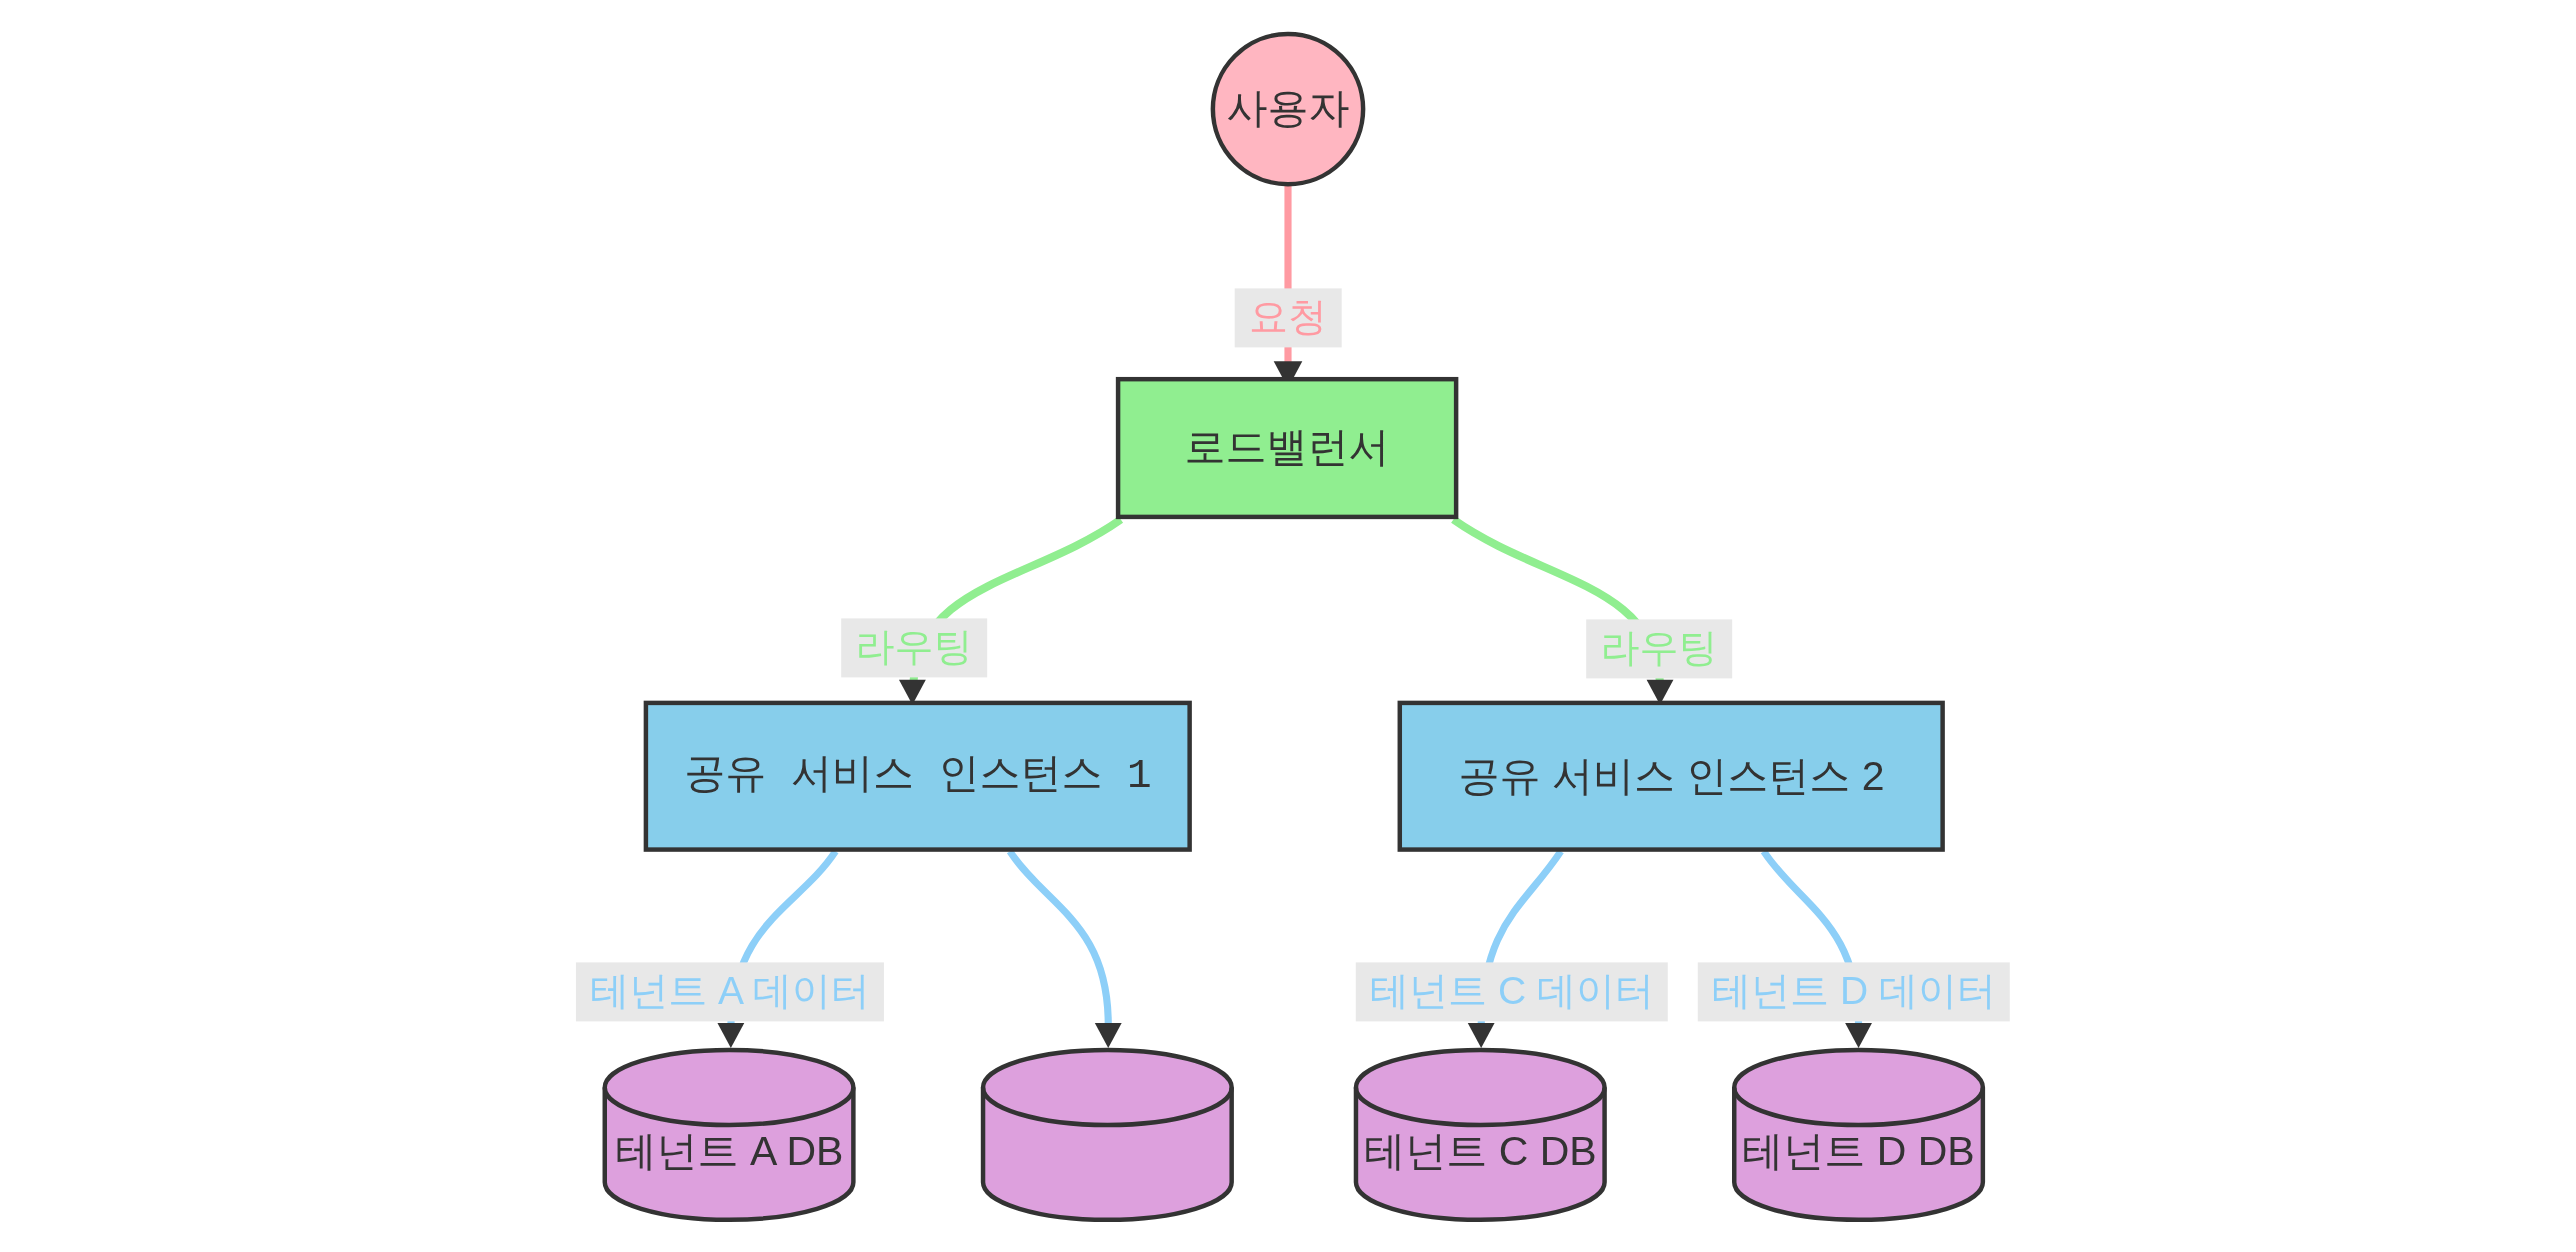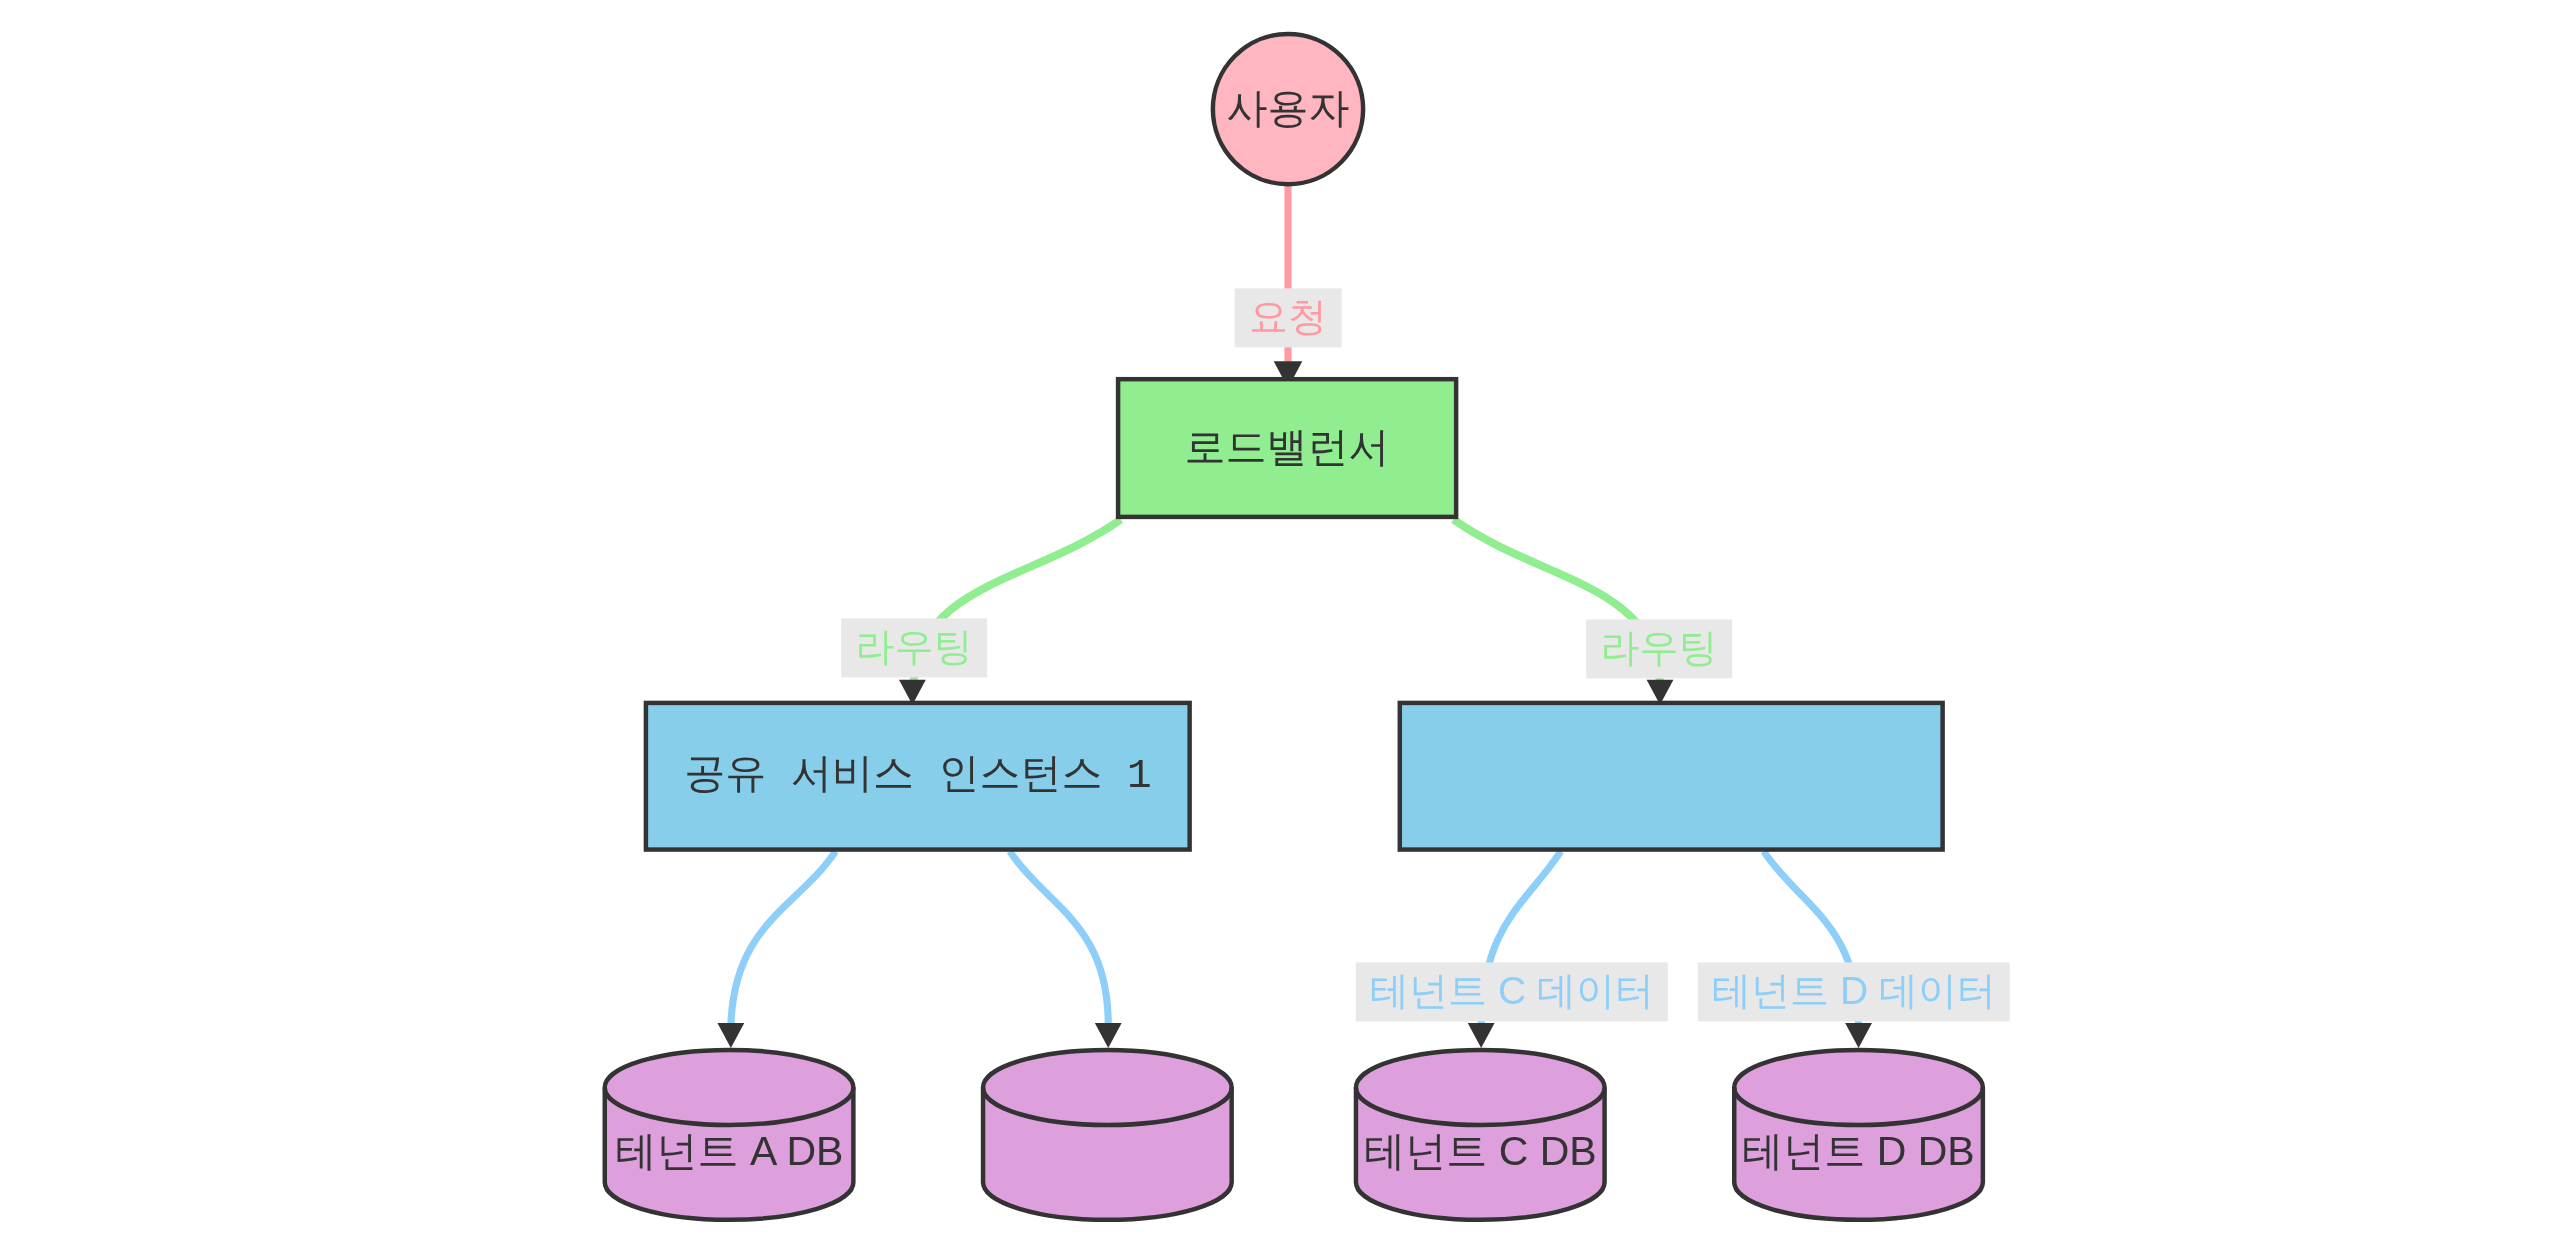--- a/index.html
+++ b/index.html
@@ -97,34 +97,36 @@
       <path d="M 1939 1216 A 139 42 0 0 0 2217 1216" fill="none"></path>
     </g>
   </svg>
 
   <div class="node-label" style="left:1213px; top:34px; width:150px; height:150px;">사용자</div>
 
   <div class="node-label" style="left:1118px; top:379px; width:338px; height:138px;">로드밸런서</div>
 
   <div class="node-label" style="left:646px; top:703px; width:544px; height:147px;font-family:Liberation Mono, monospace;">공유 서비스 인스턴스 1</div>
 
+  <div class="node-label" style="left:1400px; top:703px; width:543px; height:147px;">공유 서비스 인스턴스 2</div>
 
   <div class="node-label" style="left:605px; top:1118px; width:249px; height:68px;">테넌트 A DB</div>
 
 
   <div class="node-label" style="left:1356px; top:1118px; width:249px; height:68px;">테넌트 C DB</div>
 
   <div class="node-label" style="left:1734px; top:1118px; width:249px; height:68px;">테넌트 D DB</div>
 
   <div class="edge-label" style="left: 1288px; top: 276px; color: rgb(255, 154, 162);">요청</div>
 
   <div class="edge-label" style="left: 914px; top: 606px; color: rgb(144, 238, 144);">라우팅</div>
 
   <div class="edge-label" style="left: 1659px; top: 607px; color: rgb(144, 238, 144);">라우팅</div>
 
+  <div class="edge-label" style="left: 730px; top: 950px; color: rgb(141, 207, 248);">테넌트 A 데이터</div>
 
 
   <div class="edge-label" style="left: 1512px; top: 950px; color: rgb(141, 207, 248);">테넌트 C 데이터</div>
 
   <div class="edge-label" style="left: 1854px; top: 950px; color: rgb(141, 207, 248);">테넌트 D 데이터</div>
 
 </div>
 
 
 </body></html>

